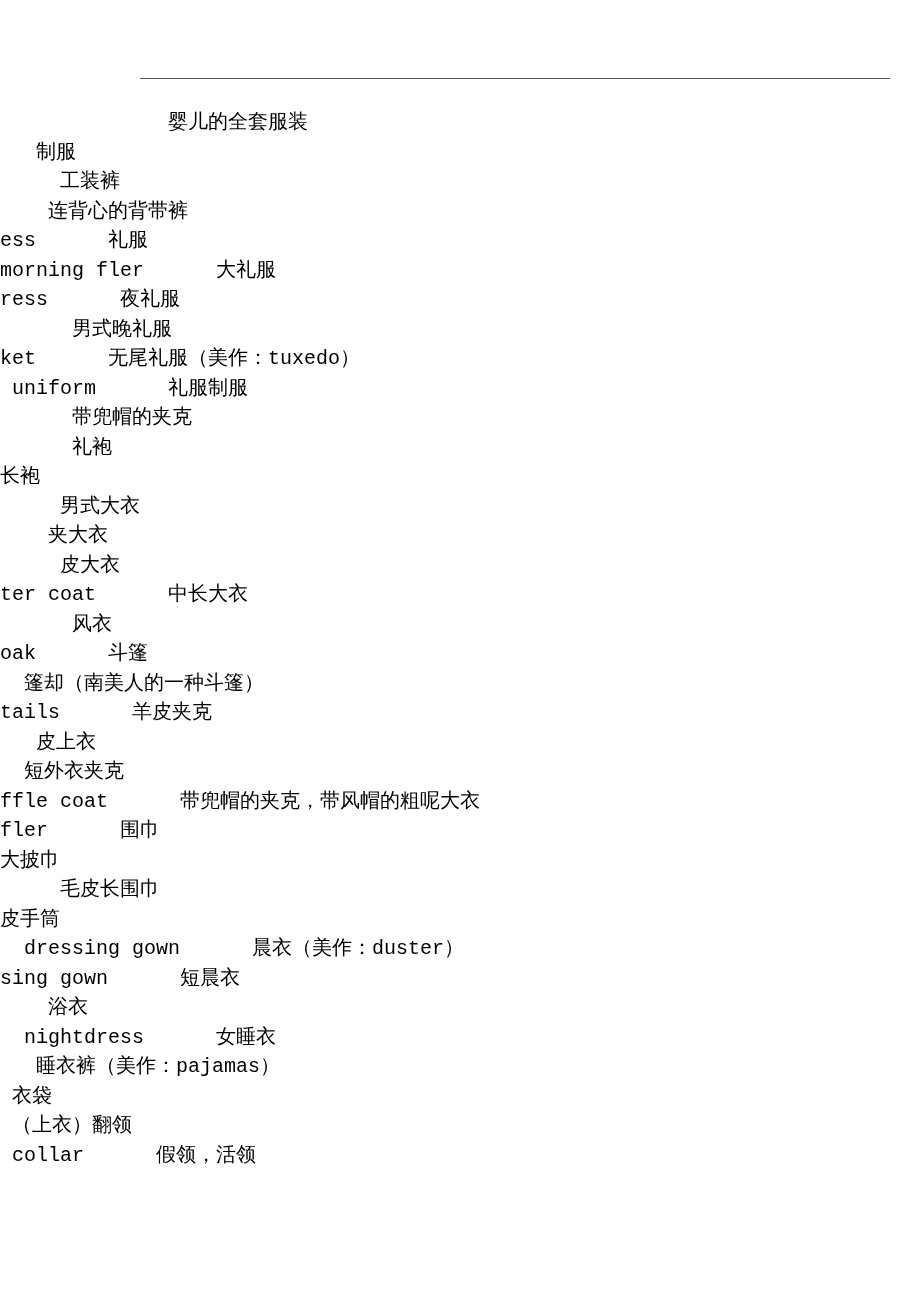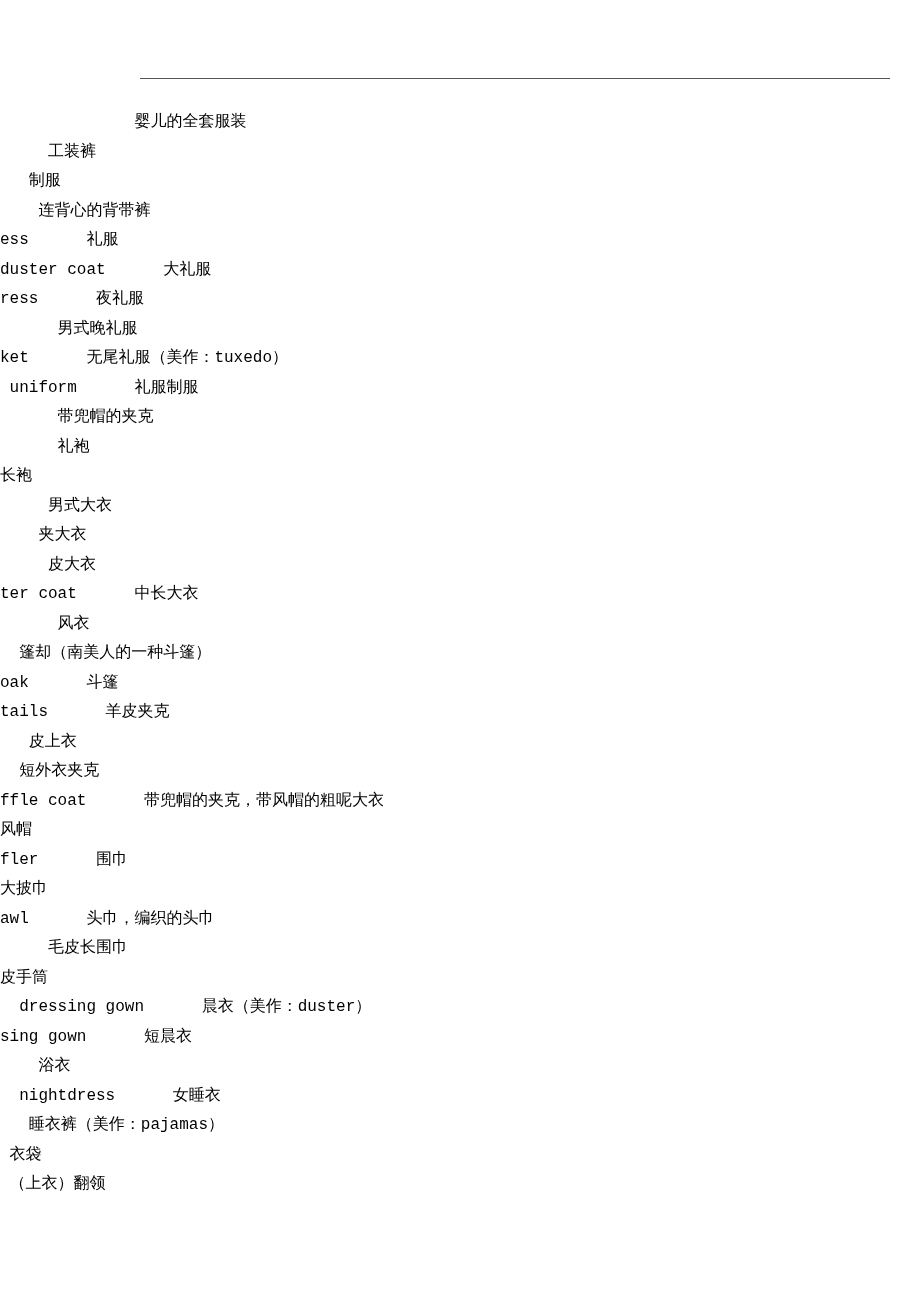--- a/index.html
+++ b/index.html
@@ -24,63 +24,62 @@
       background: #555;
     }
     .content {
       position: absolute;
       top: 108px;
       left: 0;
       right: 0;
       padding-left: 0;
     }
     .line {
-      font-size: 16px;
+      font-size: 20px;
       line-height: 29.5px;
       white-space: pre;
       color: #000;
       font-family: "SimSun", "Courier New", monospace;
     }
   </style>
 </head>
 <body>
 
 <div class="header-line"></div>
 
 <div class="content">
   <div class="line">              婴儿的全套服装</div>
+  <div class="line">   制服</div>
   <div class="line">     工装裤</div>
-  <div class="line">   制服</div>
   <div class="line">    连背心的背带裤</div>
   <div class="line">ess      礼服</div>
-  <div class="line">duster coat      大礼服</div>
+  <div class="line">morning fler      大礼服</div>
   <div class="line">ress      夜礼服</div>
   <div class="line">      男式晚礼服</div>
   <div class="line">ket      无尾礼服（美作：tuxedo）</div>
   <div class="line"> uniform      礼服制服</div>
   <div class="line">      带兜帽的夹克</div>
   <div class="line">      礼袍</div>
   <div class="line">长袍</div>
   <div class="line">     男式大衣</div>
   <div class="line">    夹大衣</div>
   <div class="line">     皮大衣</div>
   <div class="line">ter coat      中长大衣</div>
   <div class="line">      风衣</div>
+  <div class="line">oak      斗篷</div>
   <div class="line">  篷却（南美人的一种斗篷）</div>
-  <div class="line">oak      斗篷</div>
   <div class="line">tails      羊皮夹克</div>
   <div class="line">   皮上衣</div>
   <div class="line">  短外衣夹克</div>
   <div class="line">ffle coat      带兜帽的夹克，带风帽的粗呢大衣</div>
-  <div class="line">风帽</div>
   <div class="line">fler      围巾</div>
   <div class="line">大披巾</div>
-  <div class="line">awl      头巾，编织的头巾</div>
   <div class="line">     毛皮长围巾</div>
   <div class="line">皮手筒</div>
   <div class="line">  dressing gown      晨衣（美作：duster）</div>
   <div class="line">sing gown      短晨衣</div>
   <div class="line">    浴衣</div>
   <div class="line">  nightdress      女睡衣</div>
   <div class="line">   睡衣裤（美作：pajamas）</div>
   <div class="line"> 衣袋</div>
   <div class="line"> （上衣）翻领</div>
+  <div class="line"> collar      假领，活领</div>
 </div>
 
 </body></html>

